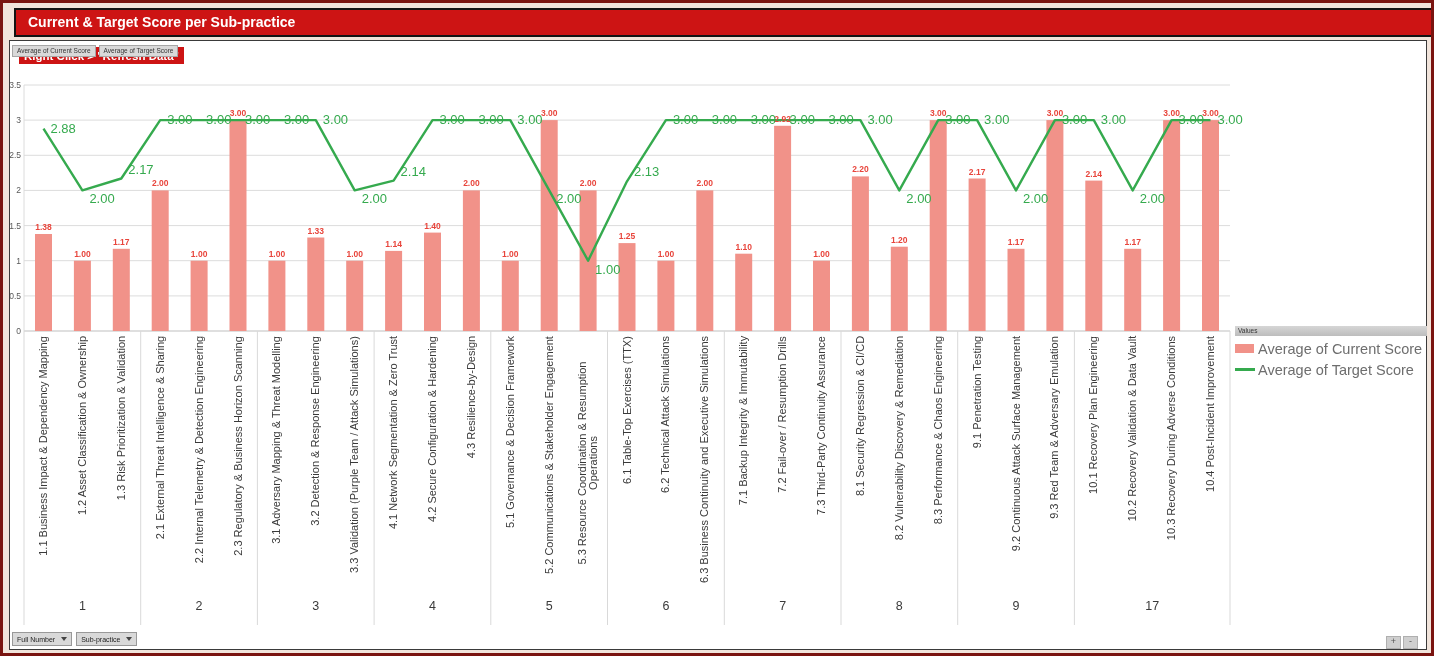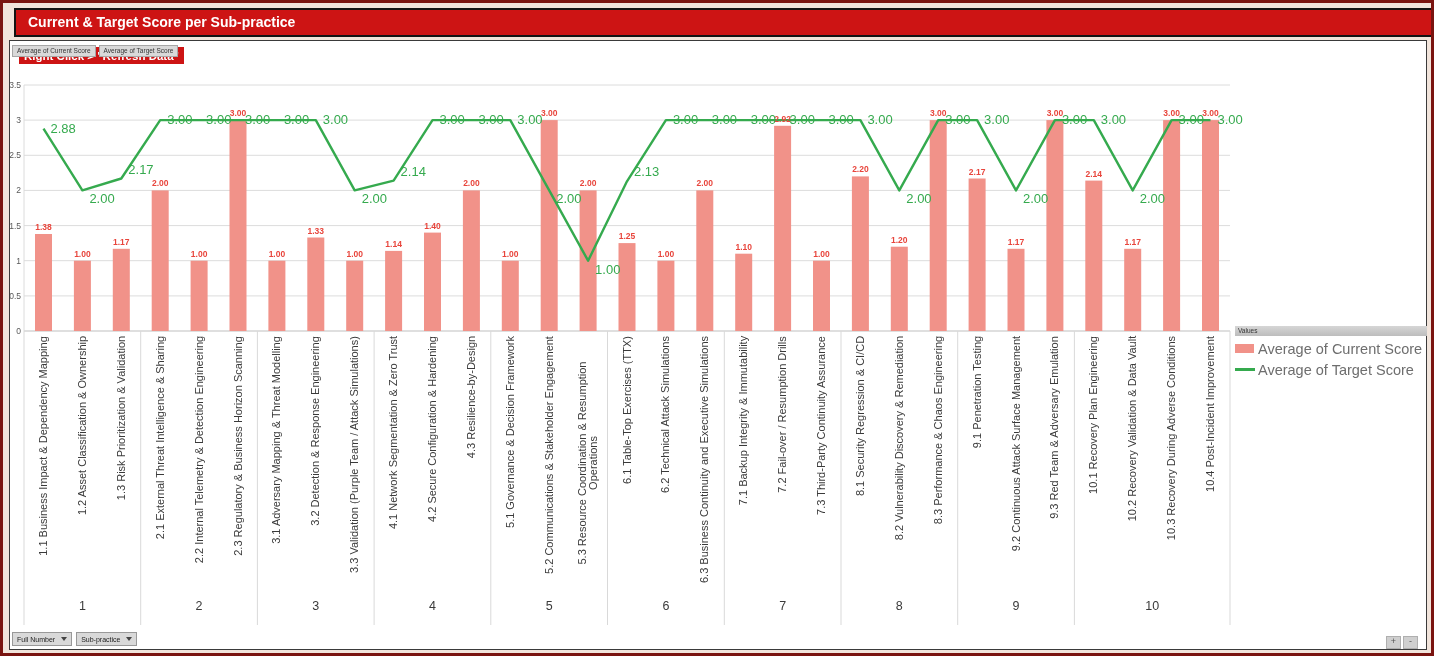--- a/index.html
+++ b/index.html
@@ -242,21 +242,21 @@
       <div class="xlabel" style="left: 1023.1px; top: 294px; width: 158px; height: 38.9px;">10.4 Post-Incident Improvement</div>
       <div class="groupnum" style="left: 14px; width: 116.71px;">1</div>
       <div class="groupnum" style="left: 130.71px; width: 116.71px;">2</div>
       <div class="groupnum" style="left: 247.419px; width: 116.71px;">3</div>
       <div class="groupnum" style="left: 364.129px; width: 116.71px;">4</div>
       <div class="groupnum" style="left: 480.839px; width: 116.71px;">5</div>
       <div class="groupnum" style="left: 597.548px; width: 116.71px;">6</div>
       <div class="groupnum" style="left: 714.258px; width: 116.71px;">7</div>
       <div class="groupnum" style="left: 830.968px; width: 116.71px;">8</div>
       <div class="groupnum" style="left: 947.677px; width: 116.71px;">9</div>
-      <div class="groupnum" style="left: 1064.39px; width: 155.613px;">10</div>
+      <div class="groupnum" style="left: 1064.39px; width: 155.613px;">17</div>
     </div>
 
   <div class="legend">
     <div class="legend-header">Values</div>
     <div class="legend-entry">
       <span class="sw-bar" style="background: rgb(241, 146, 137);"></span>
       <span class="txt">Average of Current Score</span>
     </div>
     <div class="legend-entry">
       <span class="sw-line" style="background: rgb(53, 170, 78);"></span>

